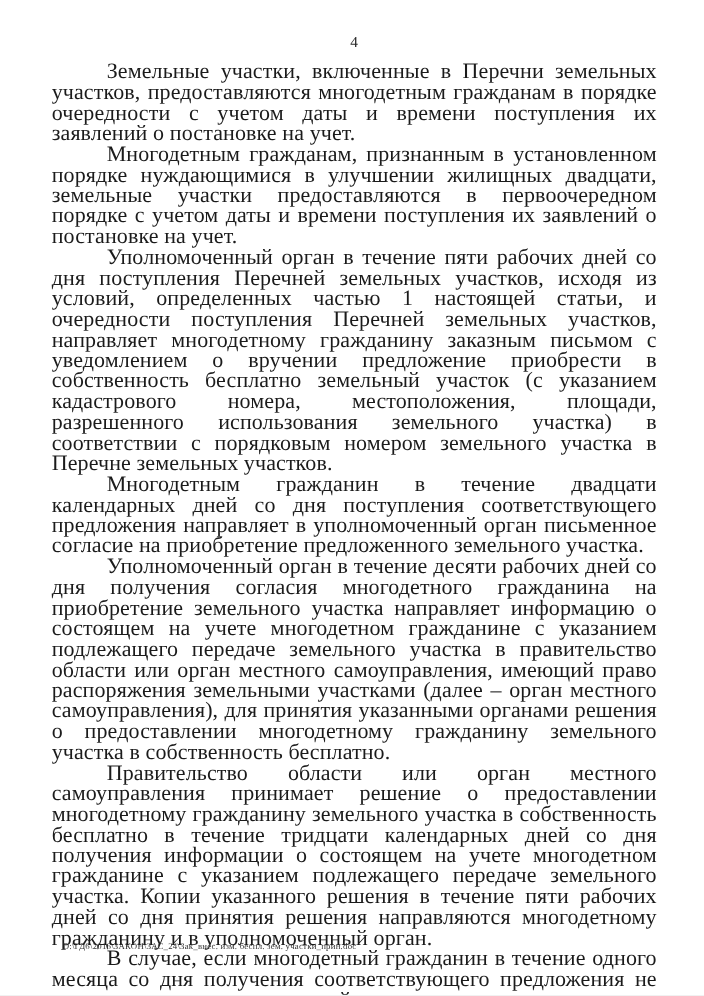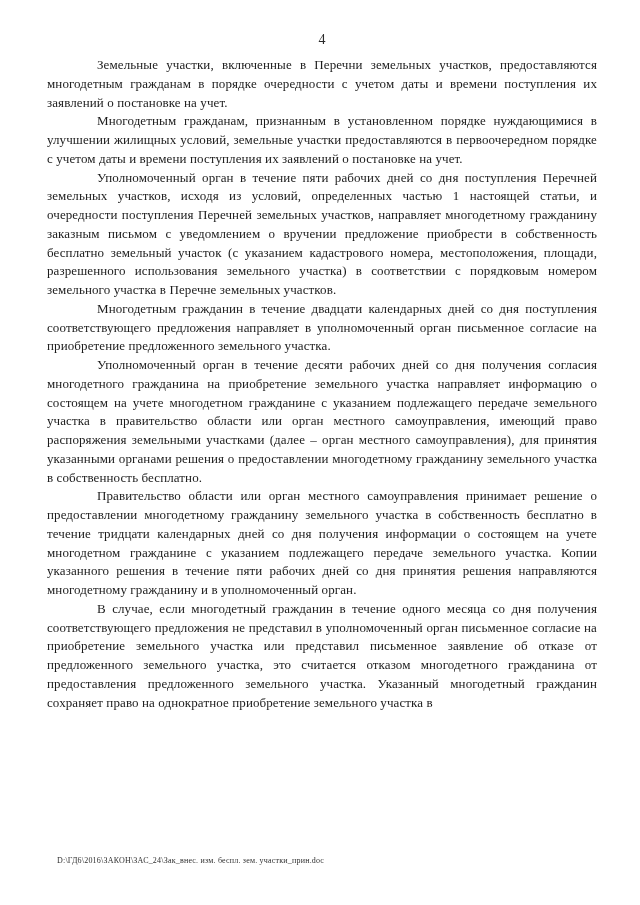--- a/index.html
+++ b/index.html
@@ -30,21 +30,21 @@
     position: absolute;
     top: 56px;
     left: 47px;
     width: 550px;
   }
   .para {
     margin: 0;
     padding: 0;
     text-indent: 50px;
     text-align: justify;
-    font-size: 13px;
+    font-size: 20px;
     line-height: 18.75px;
     letter-spacing: 0.1px;
     hyphens: none;
     -webkit-hyphens: none;
   }
   .footer-path {
     position: absolute;
     top: 856px;
     left: 57px;
     font-size: 8px;
@@ -56,21 +56,21 @@
   }
 </style>
 </head>
 <body>
 
 <div class="page">
   <div class="page-number">4</div>
 
   <div class="content">
     <p class="para">Земельные участки, включенные в Перечни земельных участков, предоставляются многодетным гражданам в порядке очередности с учетом даты и времени поступления их заявлений о постановке на учет.</p>
-    <p class="para">Многодетным гражданам, признанным в установленном порядке нуждающимися в улучшении жилищных условий, земельные участки предоставляются в первоочередном порядке с учетом даты и времени поступления их заявлений о постановке на учет.</p>
+    <p class="para">Многодетным гражданам, признанным в установленном порядке нуждающимися в улучшении жилищных двадцати, земельные участки предоставляются в первоочередном порядке с учетом даты и времени поступления их заявлений о постановке на учет.</p>
     <p class="para">Уполномоченный орган в течение пяти рабочих дней со дня поступления Перечней земельных участков, исходя из условий, определенных частью 1 настоящей статьи, и очередности поступления Перечней земельных участков, направляет многодетному гражданину заказным письмом с уведомлением о вручении предложение приобрести в собственность бесплатно земельный участок (с указанием кадастрового номера, местоположения, площади, разрешенного использования земельного участка) в соответствии с порядковым номером земельного участка в Перечне земельных участков.</p>
     <p class="para">Многодетным гражданин в течение двадцати календарных дней со дня поступления соответствующего предложения направляет в уполномоченный орган письменное согласие на приобретение предложенного земельного участка.</p>
     <p class="para">Уполномоченный орган в течение десяти рабочих дней со дня получения согласия многодетного гражданина на приобретение земельного участка направляет информацию о состоящем на учете многодетном гражданине с указанием подлежащего передаче земельного участка в правительство области или орган местного самоуправления, имеющий право распоряжения земельными участками (далее – орган местного самоуправления), для принятия указанными органами решения о предоставлении многодетному гражданину земельного участка в собственность бесплатно.</p>
     <p class="para">Правительство области или орган местного самоуправления принимает решение о предоставлении многодетному гражданину земельного участка в собственность бесплатно в течение тридцати календарных дней со дня получения информации о состоящем на учете многодетном гражданине с указанием подлежащего передаче земельного участка. Копии указанного решения в течение пяти рабочих дней со дня принятия решения направляются многодетному гражданину и в уполномоченный орган.</p>
     <p class="para">В случае, если многодетный гражданин в течение одного месяца со дня получения соответствующего предложения не представил в уполномоченный орган письменное согласие на приобретение земельного участка или представил письменное заявление об отказе от предложенного земельного участка, это считается отказом многодетного гражданина от предоставления предложенного земельного участка. Указанный многодетный гражданин сохраняет право на однократное приобретение земельного участка в</p>
   </div>
 
   <div class="footer-path">D:\ГД6\2016\ЗАКОН\ЗАС_24\Зак_внес. изм. беспл. зем. участки_прин.doc</div>
 </div>
 

